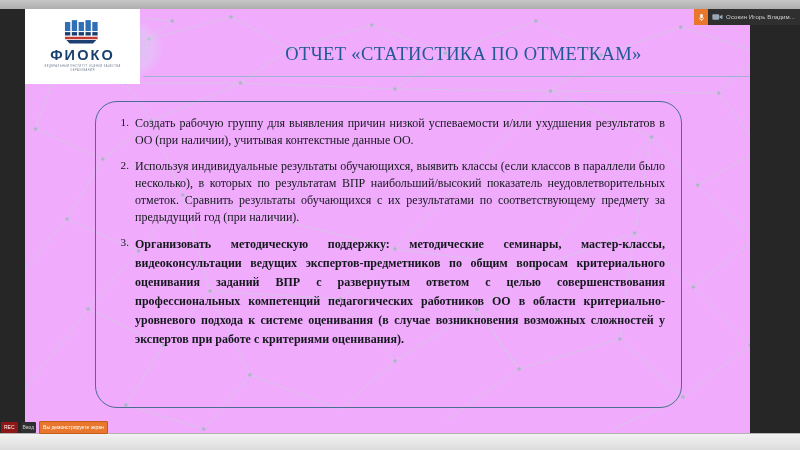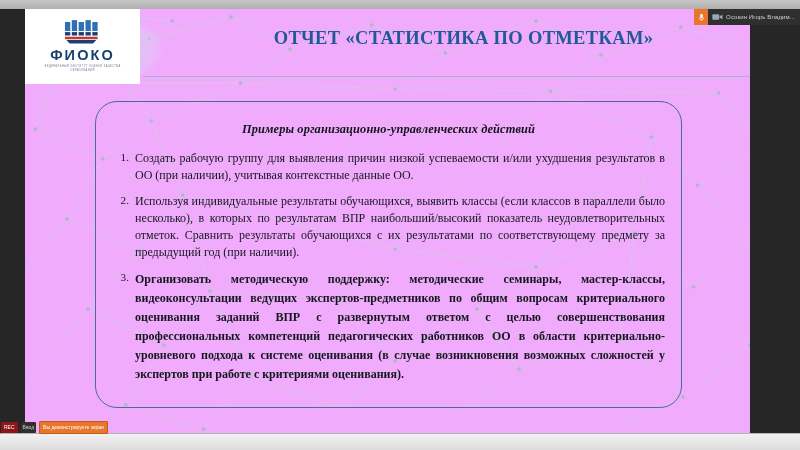--- a/index.html
+++ b/index.html
@@ -68,23 +68,23 @@
     font-size:14.5px;font-weight:700;color:#19406e;
     letter-spacing:2.1px;line-height:1;margin-top:3px;
     font-family:"Liberation Sans", sans-serif;
   }
   .logo-tagline{
     font-size:2.6px;color:#6d7b8c;letter-spacing:.45px;
     text-align:center;line-height:1.55;margin-top:2px;
     max-width:84px;text-transform:uppercase;
   }
   .slide-title{
-    position:absolute;left:115px;top:0;right:0;height:58px;
+    position:absolute;left:115px;top:16px;right:0;height:58px;
     display:flex;align-items:center;justify-content:center;
-    color:#1f5a96;font-size:18.5px;font-weight:700;
+    color:#1f5a96;font-size:18.5px;font-weight:400;
     letter-spacing:.35px;text-align:center;
     font-family:"Liberation Serif", serif;
     z-index:6;
   }
   .title-rule{
     position:absolute;left:118px;right:22px;top:67px;height:1px;
     background:#9cb4d0;z-index:6;
   }
   .logo-swoosh{
     position:absolute;left:78px;top:8px;width:60px;height:64px;
@@ -293,21 +293,20 @@
         </svg>
         <div class="logo-word">ФИОКО</div>
         <div class="logo-tagline">ФЕДЕРАЛЬНЫЙ ИНСТИТУТ ОЦЕНКИ КАЧЕСТВА ОБРАЗОВАНИЯ</div>
       </div>
 
       <div class="slide-title">ОТЧЕТ «СТАТИСТИКА ПО ОТМЕТКАМ»</div>
       <div class="title-rule"></div>
     </div>
 
     <div class="card">
-      <div class="card-heading">Примеры организационно-управленческих действий</div>
 
       <ol class="points">
         <li>
           <span class="num">1.</span>
           <span class="ptext">Создать рабочую группу для выявления причин низкой успеваемости и/или ухудшения результатов в ОО (при наличии), учитывая контекстные данные ОО.</span>
         </li>
         <li>
           <span class="num">2.</span>
           <span class="ptext">Используя индивидуальные результаты обучающихся, выявить классы (если классов в параллели было несколько), в которых по результатам ВПР наибольший/высокий показатель неудовлетворительных отметок. Сравнить результаты обучающихся с их результатами по соответствующему предмету за предыдущий год (при наличии).</span>
         </li>

